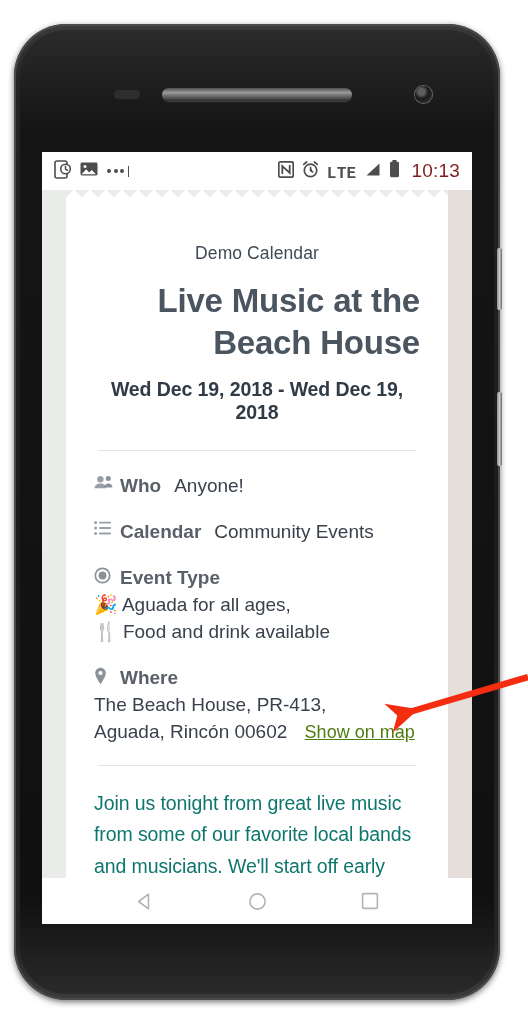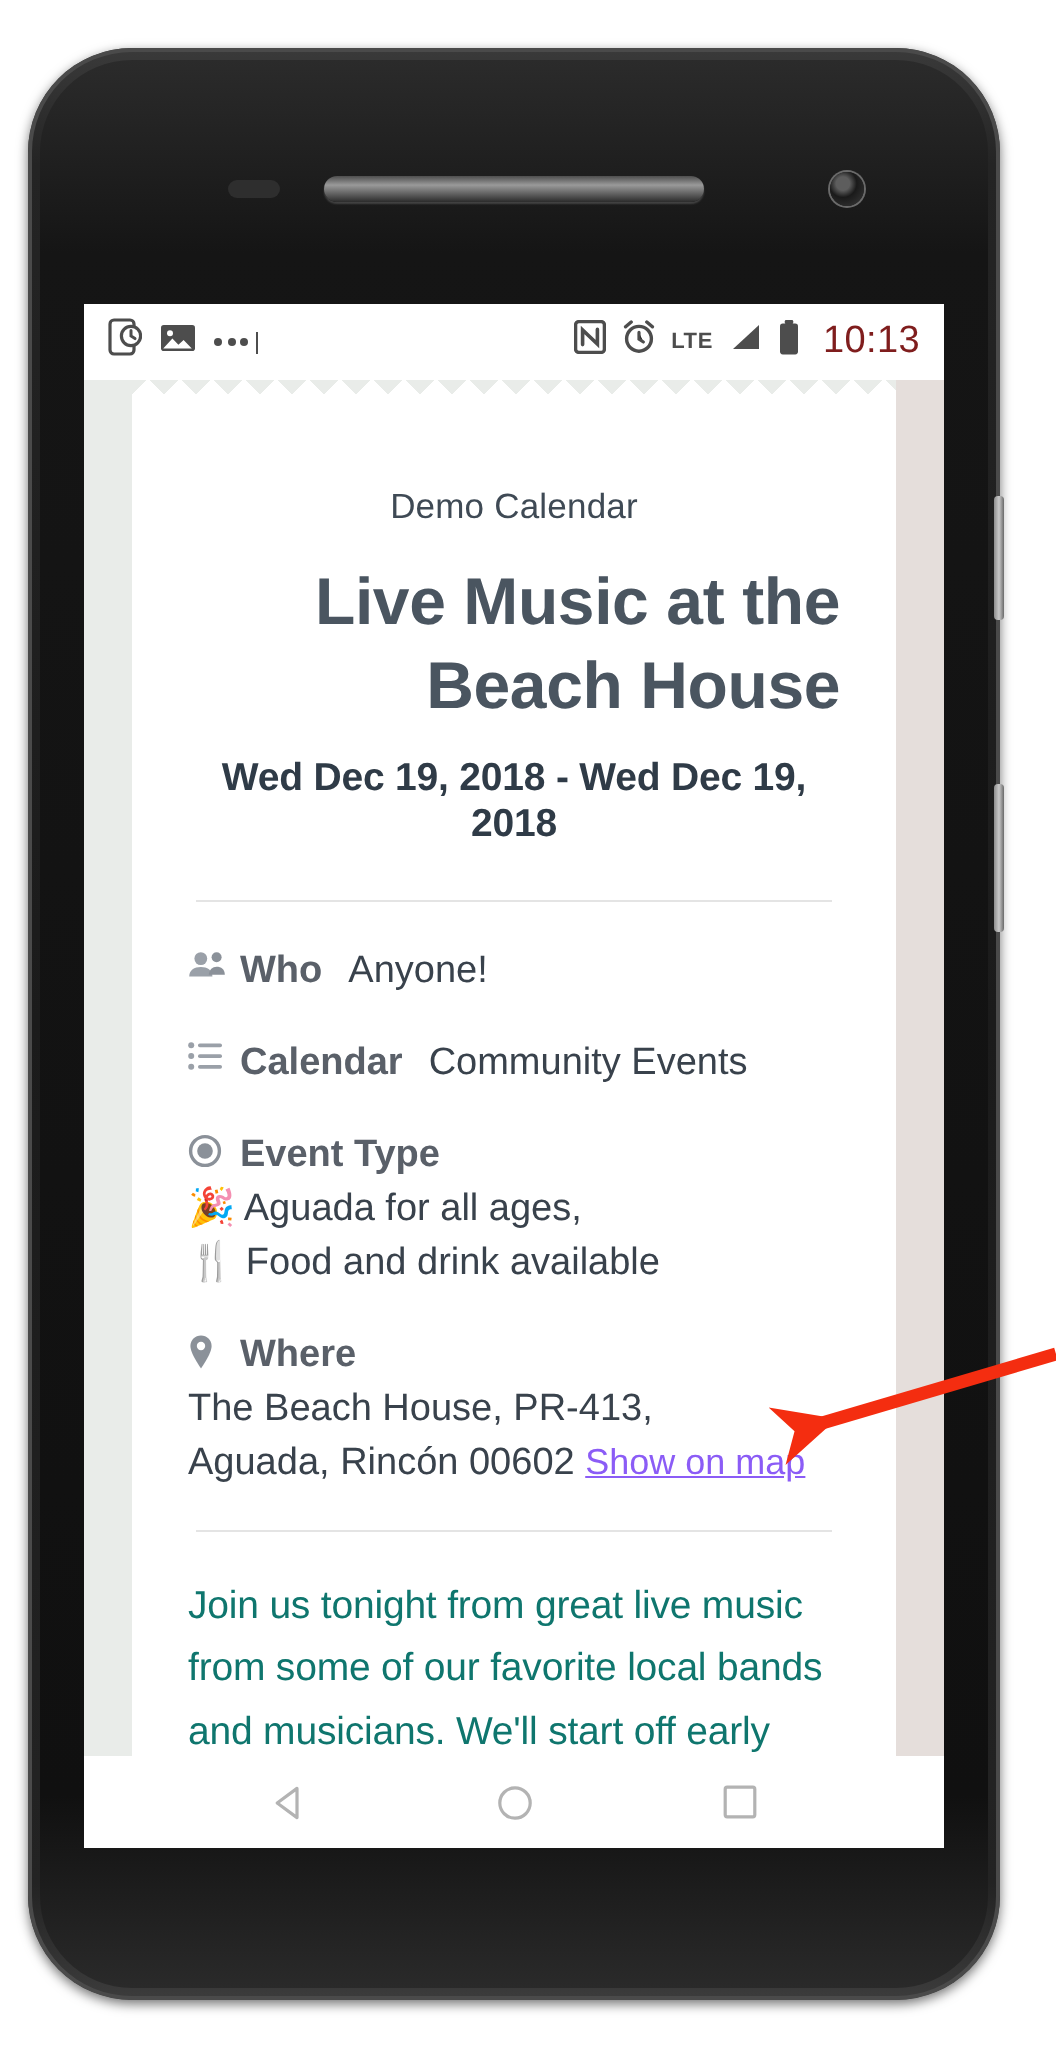--- a/index.html
+++ b/index.html
@@ -55,22 +55,22 @@
 
   
   .statusbar{
     height:38px; background:#ffffff;
     display:flex; align-items:center; padding:0 12px;
     color:#4d4d4d;
   }
   .sb-left{ display:flex; align-items:center; gap:9px; }
   .sb-right{ margin-left:auto; display:flex; align-items:center; gap:8px; }
   .sb-clock{ font-size:19px; color:#7f1d1d; letter-spacing:.2px; margin-left:3px; }
-  .lte-txt{ font-size:11px; font-weight:bold; color:#4d4d4d; letter-spacing:.3px;
-            align-self:flex-start; margin-top:5px; }
+  .lte-txt{ font-size:16px; font-weight:bold; color:#4d4d4d; letter-spacing:.3px;
+            align-self:flex-start; margin-top:5px;font-family:Liberation Mono, monospace; }
   .dots{ display:flex; align-items:center; gap:2.5px; }
   .dots i{ width:4px; height:4px; border-radius:50%; background:#4d4d4d; display:block; }
   .dots .bar{ width:1.5px; height:11px; border-radius:0; background:#4d4d4d; margin-left:1px; }
 
   
   .page{ position:relative; height:734px; background:#E9ECE9; overflow:hidden; }
   .page::after{ 
     content:""; position:absolute; right:0; top:0; bottom:0; width:24px;
     background:#E5DEDB;
   }
@@ -106,21 +106,21 @@
     display:flex; align-items:flex-start; flex-wrap:wrap;
     font-size:19px; color:#39424c; margin-bottom:19px; line-height:1.42;
   }
   .dicon{
     width:26px; min-width:26px; display:flex; align-items:center; justify-content:flex-start;
     color:#8b9199; padding-top:2px;
   }
   .dlabel{ font-weight:bold; color:#5a6069; margin-right:13px; white-space:nowrap; }
   .dval{ color:#39424c; }
   .maplink{
-    color:#8b5cf6; text-decoration:underline; margin-left:0; font-size:18px;
+    color:#4d7c0f; text-decoration:underline; margin-left:12px; font-size:18px;
   }
   .wrapline{ width:100%; }
 
   
   .desc{
     margin-top:22px; font-size:19.5px; line-height:1.62; color:#0f766e;
     letter-spacing:-.1px;
   }
 
   

